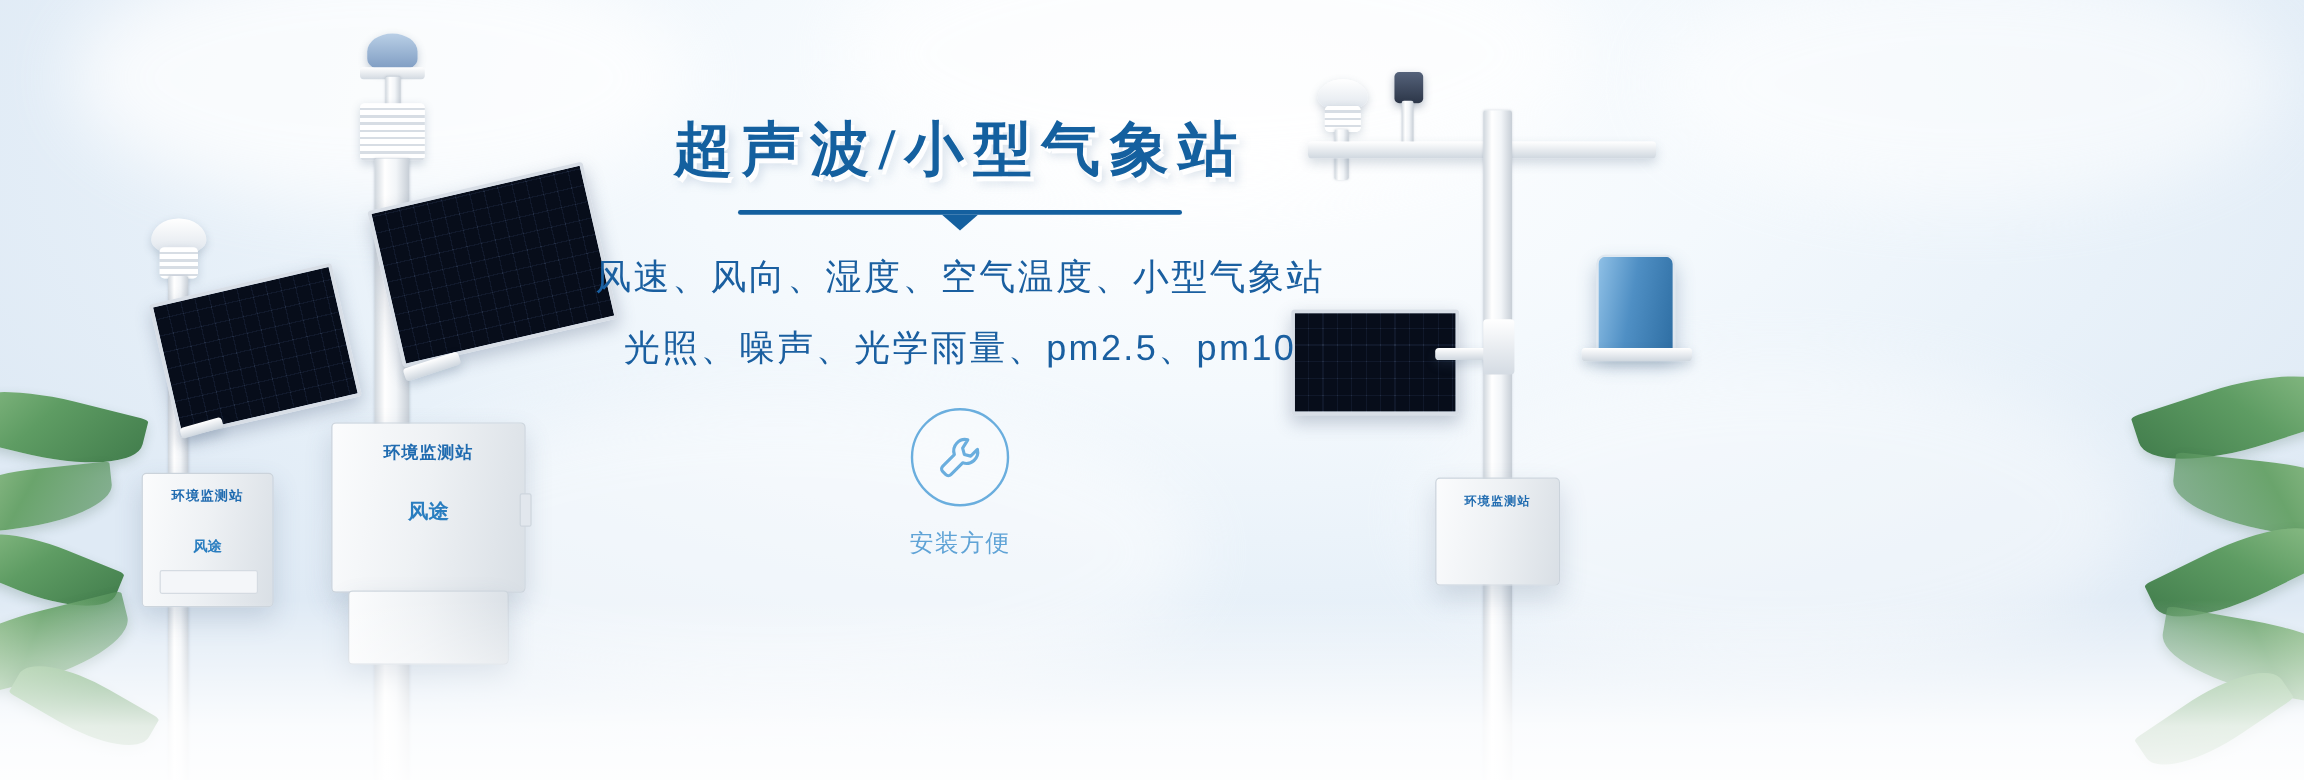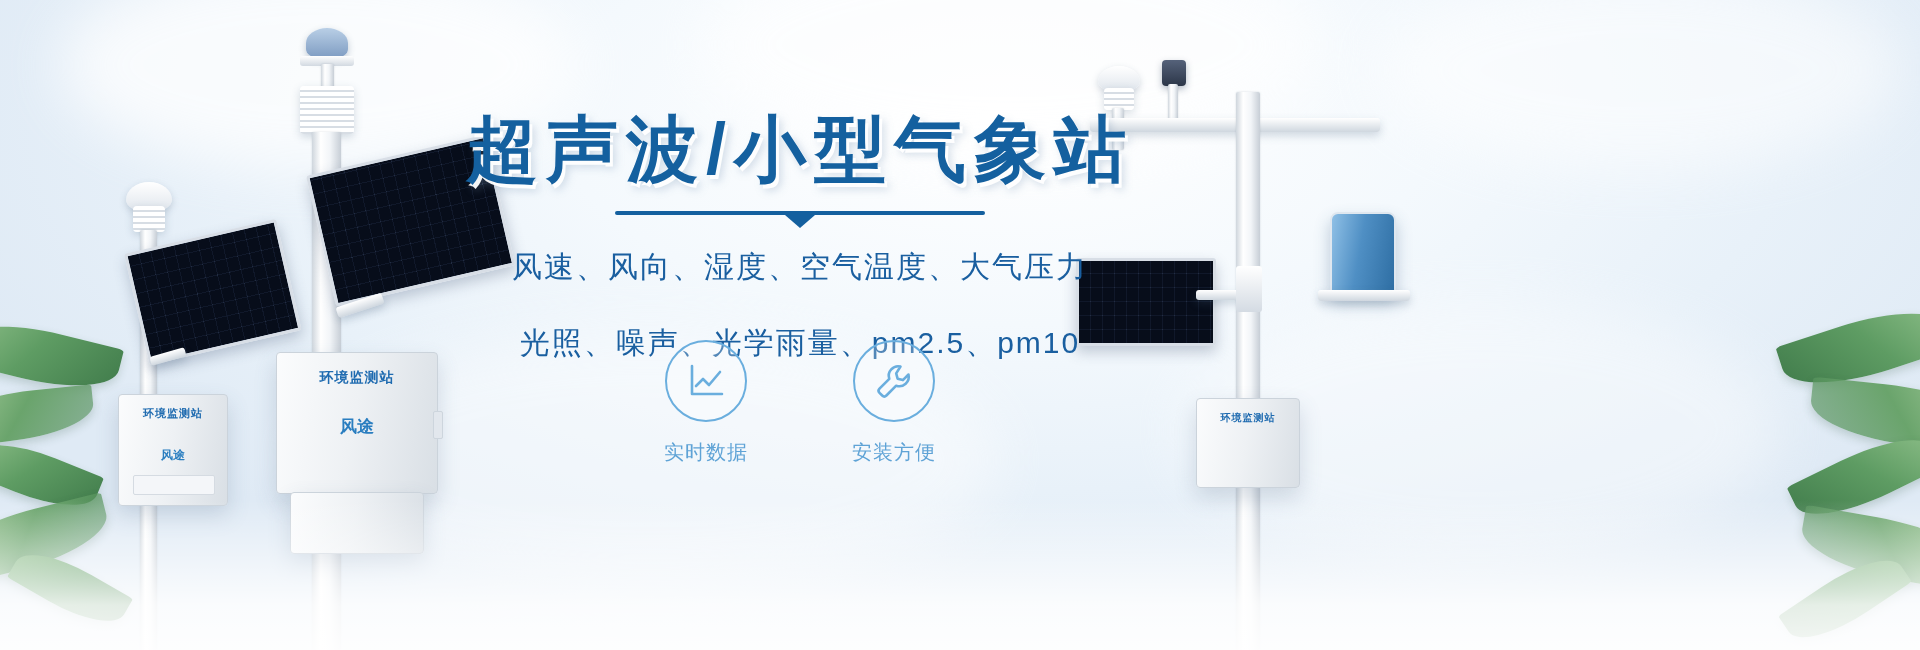--- a/index.html
+++ b/index.html
@@ -48,32 +48,32 @@
         box-shadow:0 4px 9px rgba(70,95,125,.22);}
 
   
   .leaf{position:absolute;background:linear-gradient(125deg,#8fc08a 0%,#5e9c63 45%,#3f7a4a 100%);
         border-radius:60% 4% 60% 4%;box-shadow:0 4px 10px rgba(40,80,55,.2);}
   .leaf.alt{background:linear-gradient(125deg,#a9cf9e 0%,#6aa46c 50%,#47855091 100%);}
 
   
   #copy{position:absolute;left:420px;top:96px;width:760px;text-align:center;}
   #title{
-    font-family:Liberation Sans, sans-serif;
-    font-size:72px;font-weight:700;color:#14609f;letter-spacing:8px;
-    line-height:1;margin:17px;white-space:nowrap;
+    font-family:Liberation Serif, serif;
+    font-size:49px;font-weight:700;color:#14609f;letter-spacing:8px;
+    line-height:1;margin:4px;white-space:nowrap;
     text-shadow:3px 4px 0 rgba(255,255,255,.95), 5px 6px 8px rgba(120,150,180,.35);
   }
   #divider{position:relative;margin:26px auto 0;width:370px;height:14px;}
   #divider .bar{position:absolute;left:0;top:0;width:100%;height:4px;background:#14609f;border-radius:2px;}
   #divider .tri{position:absolute;left:50%;top:4px;margin-left:-15px;width:0;height:0;
     border-left:15px solid transparent;border-right:15px solid transparent;border-top:13px solid #14609f;}
   .sub{font-size:30px;color:#1a5fa0;letter-spacing:2px;margin:0;white-space:nowrap;}
   #sub1{margin-top:22px;}
-  #sub2{margin-top:35px;}
+  #sub2{margin-top:18px;}
 
   
   #features{position:absolute;left:420px;top:340px;width:760px;
     display:flex;justify-content:center;gap:58px;}
   .feat{width:130px;text-align:center;}
   .feat .ring{width:78px;height:78px;margin:0 auto;border:2.5px solid #6aaede;border-radius:50%;
     display:flex;align-items:center;justify-content:center;background:rgba(255,255,255,.25);}
   .feat .ring svg{display:block;}
   .feat .cap{margin-top:17px;font-size:20px;color:#5fa3d6;letter-spacing:1px;white-space:nowrap;}
 </style>
@@ -162,37 +162,26 @@
   <div class="groundhaze"></div>
 
   <div id="copy">
     <h1 id="title">超声波/小型气象站</h1>
 
     <div id="divider">
       <div class="bar"></div>
       <div class="tri"></div>
     </div>
 
-    <p class="sub" id="sub1">风速、风向、湿度、空气温度、大气压力</p>
+    <p class="sub" id="sub1">风速、风向、湿度、空气温度、小型气象站</p>
     <p class="sub" id="sub2">光照、噪声、光学雨量、pm2.5、pm10</p>
   </div>
 
   <div id="features">
 
-    <div class="feat">
-      <div class="ring">
-        <span>
-          <svg width="40" height="38" viewBox="0 0 40 38" fill="none" stroke="#6aaede" stroke-width="2.6" stroke-linecap="round" stroke-linejoin="round">
-            <polyline points="6,4 6,32 36,32"></polyline>
-            <polyline points="10,24 17,17 23,23 34,10"></polyline>
-          </svg>
-        </span>
-      </div>
-      <div class="cap">实时数据</div>
-    </div>
 
 
 
     <div class="feat">
       <div class="ring">
         <span>
           <svg width="42" height="42" viewBox="0 0 42 42" fill="none" stroke="#6aaede" stroke-width="2.6" stroke-linecap="round" stroke-linejoin="round">
             <path d="M27.5 6.5 a9.5 9.5 0 0 0 -11.2 12.3 L6.5 28.6 a3 3 0 0 0 0 4.2 l2.7 2.7 a3 3 0 0 0 4.2 0 l9.8 -9.8 a9.5 9.5 0 0 0 12.3 -11.2 l-5.6 5.6 -5.3 -1.4 -1.4 -5.3 z"></path>
           </svg>
         </span>

